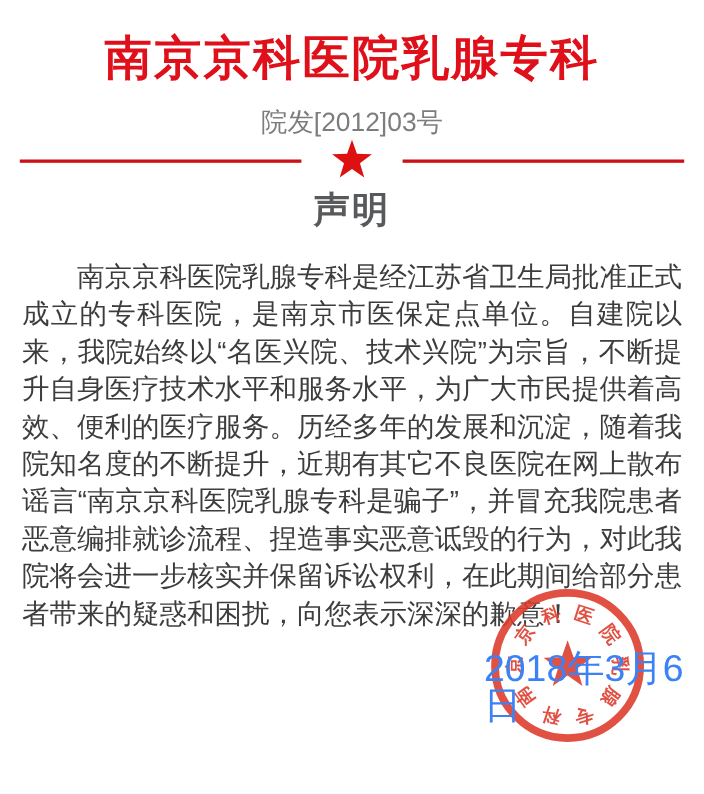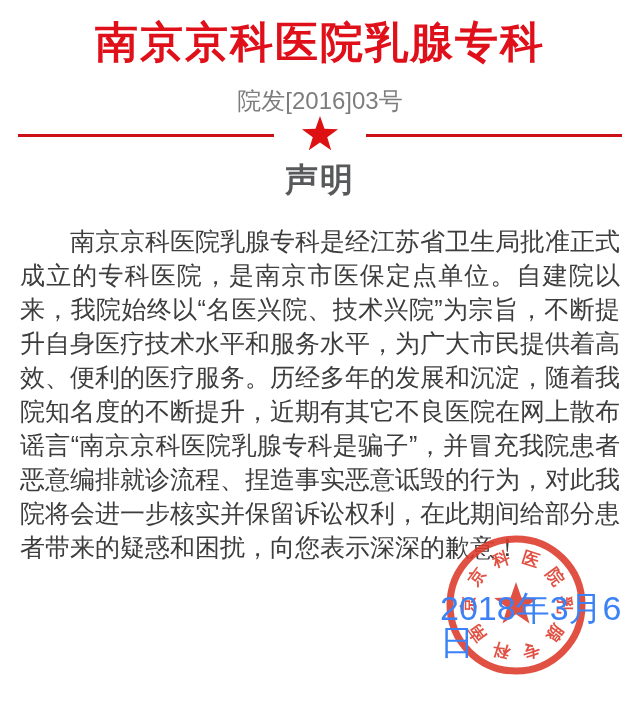--- a/index.html
+++ b/index.html
@@ -6,21 +6,21 @@
   .page {
     position: relative;
     width: 640px;
     height: 722px;
     background: #ffffff;
     overflow: hidden;
     font-family: "Liberation Sans", "DejaVu Sans", sans-serif;
   }
   .title {
     margin: 0;
-    padding-top: 21px;
+    padding-top: 32px;
     text-align: center;
     font-family: "Liberation Serif", "DejaVu Serif", serif;
     font-weight: bold;
     font-size: 43px;
     line-height: 1;
     letter-spacing: 2px;
     color: #e0101a;
   }
   .doc-number {
     margin-top: 25px;
@@ -91,21 +91,21 @@
     z-index: 3;
   }
 </style>
 </head>
 <body>
 
 <div class="page">
 
   <h1 class="title">南京京科医院乳腺专科</h1>
 
-  <div class="doc-number">院发[2016]03号</div>
+  <div class="doc-number">院发[2012]03号</div>
 
   <div class="divider">
     <div class="line"></div>
     <div class="star-wrap">
       <svg width="40" height="38" viewBox="0 0 40 38" aria-hidden="true">
         <polygon fill="#dd1111" points="20,0 24.47,12.85 38.07,13.13 27.23,21.35 31.17,34.37 20,26.6 8.83,34.37 12.77,21.35 1.93,13.13 15.53,12.85"></polygon>
       </svg>
     </div>
     <div class="line"></div>
   </div>

